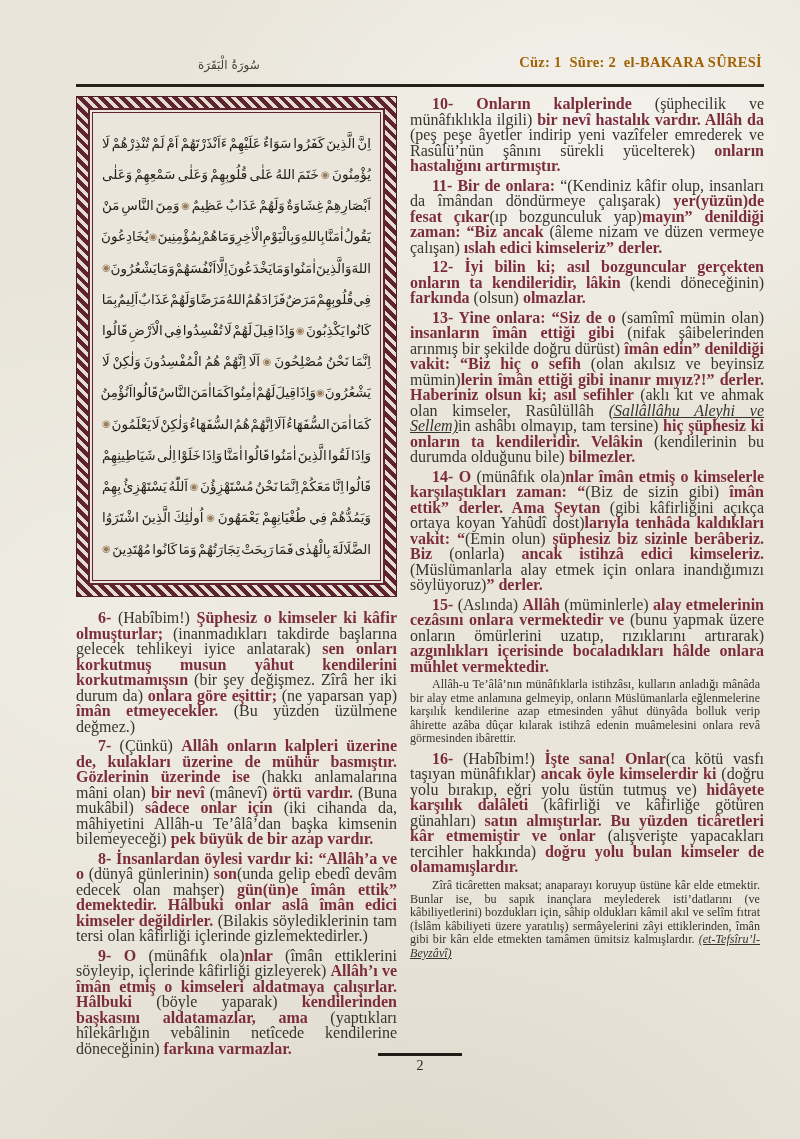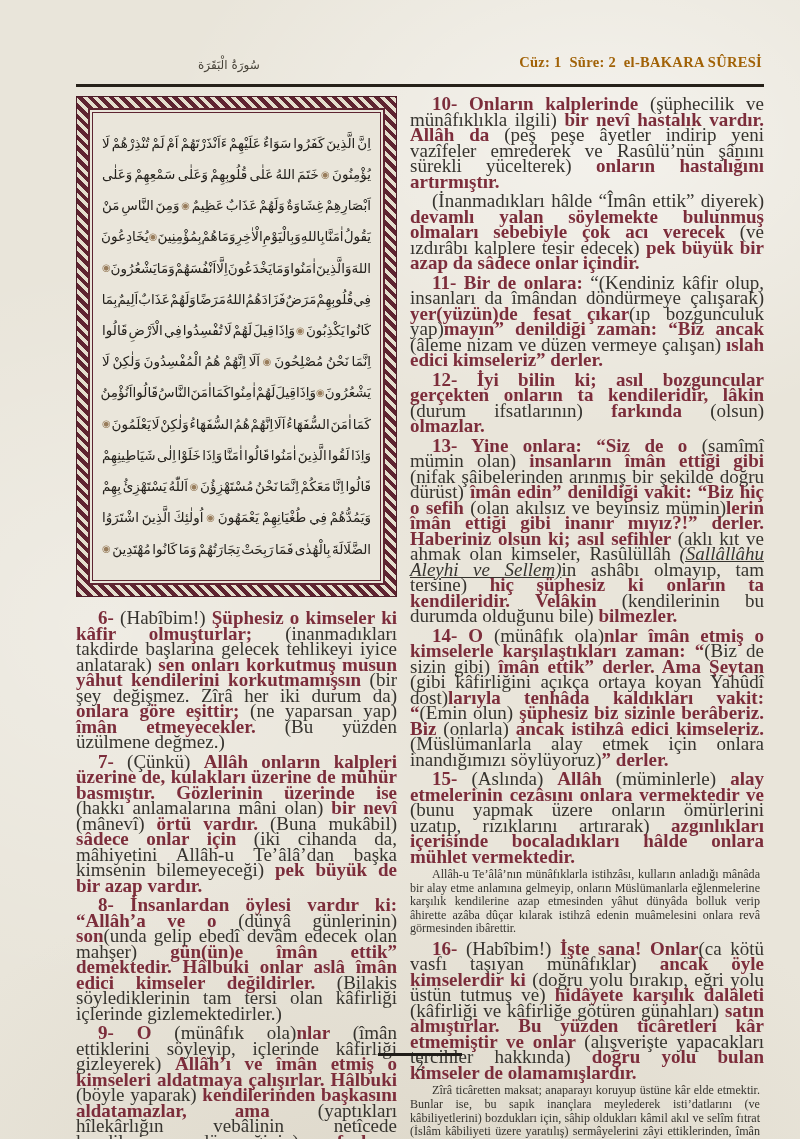--- a/index.html
+++ b/index.html
@@ -49,21 +49,21 @@
   .qline{
     display:flex;justify-content:space-between;align-items:center;direction:rtl;
     font-family:"DejaVu Sans",sans-serif;font-size:13.5px;color:#25221d;
     line-height:1;white-space:nowrap;
   }
   .qline .ayah{color:#8a6a45;font-size:10px;opacity:.85;}
 
   
   .col-text{margin-top:0;}
   .para{
-    margin:0 0 4px 0;font-size:19px;line-height:15.5px;
+    margin:0 0 4px 0;font-size:16px;line-height:15.5px;
     text-align:justify;text-indent:22px;color:#36342f;
   }
   .para .b{font-weight:700;color:#7c2d3b;}
   .para .r{color:#36342f;}
   .para .i{font-style:italic;color:#36342f;text-decoration:underline;}
   .para.small{font-size:12.1px;line-height:13.6px;margin:2px 4px 5px 0;}
 
   
   .footer{position:absolute;left:0;right:0;top:1053px;text-align:center;}
   .footer-rule{width:84px;border-top:3px solid #1f1c18;margin:0 auto;}
@@ -257,23 +257,22 @@
         <div class="col-text">
             <p class="para"><span class="b">6- </span><span class="r">(Habîbim!) </span><span class="b">Şüphesiz o kimseler ki kâfir olmuşturlar; </span><span class="r">(inanmadıkları takdirde başlarına gelecek tehlikeyi iyice anlatarak) </span><span class="b">sen onları korkutmuş musun yâhut kendilerini korkutmamışsın </span><span class="r">(bir şey değişmez. Zîrâ her iki durum da) </span><span class="b">onlara göre eşittir; </span><span class="r">(ne yaparsan yap) </span><span class="b">îmân etmeyecekler. </span><span class="r">(Bu yüzden üzülmene değmez.)</span></p>
             <p class="para"><span class="b">7- </span><span class="r">(Çünkü) </span><span class="b">Allâh onların kalpleri üzerine de, kulakları üzerine de mühür basmıştır. Gözlerinin üzerinde ise </span><span class="r">(hakkı anlamalarına mâni olan) </span><span class="b">bir nevî </span><span class="r">(mânevî) </span><span class="b">örtü vardır. </span><span class="r">(Buna mukâbil) </span><span class="b">sâdece onlar için </span><span class="r">(iki cihanda da, mâhiyetini Allâh-u Te’âlâ’dan başka kimsenin bilemeyeceği) </span><span class="b">pek büyük de bir azap vardır.</span></p>
             <p class="para"><span class="b">8- İnsanlardan öylesi vardır ki: “Allâh’a ve o </span><span class="r">(dünyâ günlerinin) </span><span class="b">son</span><span class="r">(unda gelip ebedî devâm edecek olan mahşer) </span><span class="b">gün(ün)e îmân ettik” demektedir. Hâlbuki onlar aslâ îmân edici kimseler değildirler. </span><span class="r">(Bilakis söylediklerinin tam tersi olan kâfirliği içlerinde gizlemektedirler.)</span></p>
             <p class="para"><span class="b">9- O </span><span class="r">(münâfık ola)</span><span class="b">nlar </span><span class="r">(îmân ettiklerini söyleyip, içlerinde kâfirliği gizleyerek) </span><span class="b">Allâh’ı ve îmân etmiş o kimseleri aldatmaya çalışırlar. Hâlbuki </span><span class="r">(böyle yaparak) </span><span class="b">kendilerinden başkasını aldatamazlar, ama </span><span class="r">(yaptıkları hîlekârlığın vebâlinin netîcede kendilerine döneceğinin) </span><span class="b">farkına varmazlar.</span></p>
           </div>
       </div>
 
       <div class="col-right col-text">
           <p class="para"><span class="b">10- Onların kalplerinde </span><span class="r">(şüphecilik ve münâfıklıkla ilgili) </span><span class="b">bir nevî hastalık vardır. Allâh da </span><span class="r">(peş peşe âyetler indirip yeni vazîfeler emrederek ve Rasûlü’nün şânını sürekli yücelterek) </span><span class="b">onların hastalığını artırmıştır.</span></p>
-          <p class="para"><span class="r">(İnanmadıkları hâlde “Îmân ettik” diyerek) </span><span class="b">devamlı yalan söylemekte bulunmuş olmaları sebebiyle çok acı verecek </span><span class="r">(ve ızdırâbı kalplere tesir edecek) </span><span class="b">pek büyük bir azap da sâdece onlar içindir.</span></p>
           <p class="para"><span class="b">11- Bir de onlara: </span><span class="r">“(Kendiniz kâfir olup, insanları da îmândan döndürmeye çalışarak) </span><span class="b">yer(yüzün)de fesat çıkar</span><span class="r">(ıp bozgunculuk yap)</span><span class="b">mayın” denildiği zaman: “Biz ancak </span><span class="r">(âleme nizam ve düzen vermeye çalışan) </span><span class="b">ıslah edici kimseleriz” derler.</span></p>
-          <p class="para"><span class="b">12- İyi bilin ki; asıl bozguncular gerçekten onların ta kendileridir, lâkin </span><span class="r">(durum ifsatlarının) </span><span class="b">farkında </span><span class="r">(olsun) </span><span class="b">olmazlar.</span></p>
+          <p class="para"><span class="b">12- İyi bilin ki; asıl bozguncular gerçekten onların ta kendileridir, lâkin </span><span class="r">(kendi döneceğinin) </span><span class="b">farkında </span><span class="r">(olsun) </span><span class="b">olmazlar.</span></p>
           <p class="para"><span class="b">13- Yine onlara: “Siz de o </span><span class="r">(samîmî mümin olan) </span><span class="b">insanların îmân ettiği gibi </span><span class="r">(nifak şâibelerinden arınmış bir şekilde doğru dürüst) </span><span class="b">îmân edin” denildiği vakit: “Biz hiç o sefih </span><span class="r">(olan akılsız ve beyinsiz mümin)</span><span class="b">lerin îmân ettiği gibi inanır mıyız?!” derler. Haberiniz olsun ki; asıl sefihler </span><span class="r">(aklı kıt ve ahmak olan kimseler, Rasûlüllâh </span><span class="i">(Sallâllâhu Aleyhi ve Sellem)</span><span class="r">in ashâbı olmayıp, tam tersine) </span><span class="b">hiç şüphesiz ki onların ta kendileridir. Velâkin </span><span class="r">(kendilerinin bu durumda olduğunu bile) </span><span class="b">bilmezler.</span></p>
           <p class="para"><span class="b">14- O </span><span class="r">(münâfık ola)</span><span class="b">nlar îmân etmiş o kimselerle karşılaştıkları zaman: “</span><span class="r">(Biz de sizin gibi)</span><span class="b"> îmân ettik” derler. Ama Şeytan </span><span class="r">(gibi kâfirliğini açıkça ortaya koyan Yahûdî dost)</span><span class="b">larıyla tenhâda kaldıkları vakit: “</span><span class="r">(Emin olun)</span><span class="b"> şüphesiz biz sizinle berâberiz. Biz </span><span class="r">(onlarla) </span><span class="b">ancak istihzâ edici kimseleriz. </span><span class="r">(Müslümanlarla alay etmek için onlara inandığımızı söylüyoruz)</span><span class="b">” derler.</span></p>
           <p class="para"><span class="b">15- </span><span class="r">(Aslında) </span><span class="b">Allâh </span><span class="r">(müminlerle) </span><span class="b">alay etmelerinin cezâsını onlara vermektedir ve </span><span class="r">(bunu yapmak üzere onların ömürlerini uzatıp, rızıklarını artırarak) </span><span class="b">azgınlıkları içerisinde bocaladıkları hâlde onlara mühlet vermektedir.</span></p>
           <p class="para small"><span class="r">Allâh-u Te’âlâ’nın münâfıklarla istihzâsı, kulların anladığı mânâda bir alay etme anlamına gelmeyip, onların Müslümanlarla eğlenmelerine karşılık kendilerine azap etmesinden yâhut dünyâda bolluk verip âhirette azâba dûçar kılarak istihzâ edenin muâmelesini onlara revâ görmesinden ibârettir.</span></p>
           <p class="para"><span class="b">16- </span><span class="r">(Habîbim!) </span><span class="b">İşte sana! Onlar</span><span class="r">(ca kötü vasfı taşıyan münâfıklar) </span><span class="b">ancak öyle kimselerdir ki </span><span class="r">(doğru yolu bırakıp, eğri yolu üstün tutmuş ve) </span><span class="b">hidâyete karşılık dalâleti </span><span class="r">(kâfirliği ve kâfirliğe götüren günahları) </span><span class="b">satın almıştırlar. Bu yüzden ticâretleri kâr etmemiştir ve onlar </span><span class="r">(alışverişte yapacakları tercihler hakkında) </span><span class="b">doğru yolu bulan kimseler de olamamışlardır.</span></p>
           <p class="para small"><span class="r">Zîrâ ticâretten maksat; anaparayı koruyup üstüne kâr elde etmektir. Bunlar ise, bu sapık inançlara meylederek isti’datlarını (ve kâbiliyetlerini) bozdukları için, sâhip oldukları kâmil akıl ve selîm fıtrat (İslâm kâbiliyeti üzere yaratılış) sermâyelerini zâyi ettiklerinden, îmân gibi bir kârı elde etmekten tamâmen ümitsiz kalmışlardır. </span><span class="i">(et-Tefsîru’l-Beyzâvî)</span></p>
         </div>
     </div>
 
     <div class="footer">

